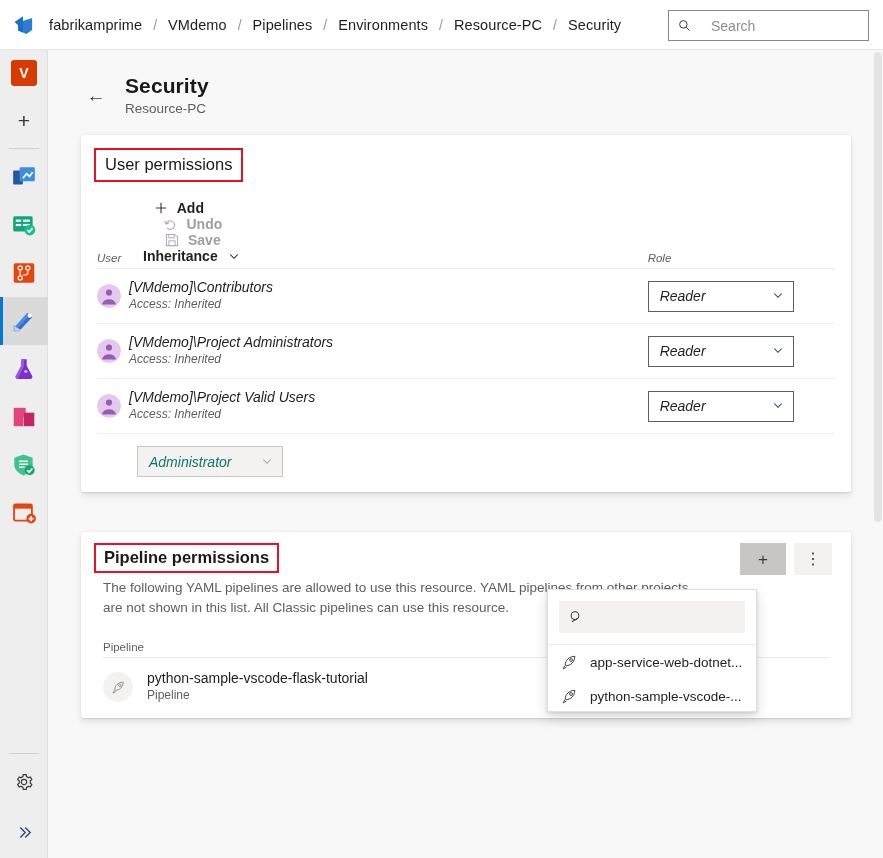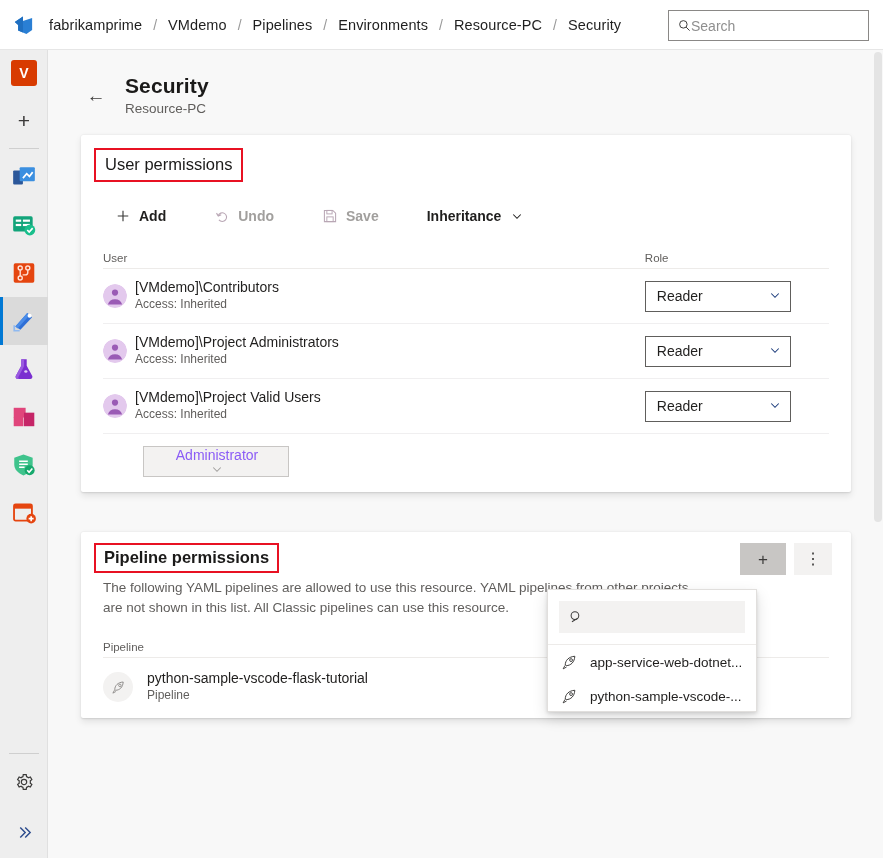--- a/index.html
+++ b/index.html
@@ -20,21 +20,21 @@
   .logo-wrap { width: 48px; height: 50px; display: flex; align-items: center; justify-content: center; }
   .breadcrumb { display: flex; align-items: center; height: 50px; }
   .crumb {
     font-size: 14.5px; color: #1f1f1f; padding: 0 1px; white-space: nowrap;
     text-decoration: none; letter-spacing: .1px;
   }
   .crumb-sep { font-size: 14px; color: #999; margin: 0 10px; }
   .search-box {
     position: absolute; left: 668px; top: 10px; width: 201px; height: 31px;
     border: 1px solid #8a8886; background: #ffffff;
-    display: flex; align-items: center; padding: 0 9px; gap: 0;
+    display: flex; align-items: center; padding: 0 9px; gap: 20px;
   }
   .search-box .ph { font-size: 14px; color: #8f8f8f; }
 
   
   .rail {
     position: absolute; left: 0; top: 50px; width: 48px; height: 808px;
     background: #eeeeee; border-right: 1px solid #e0e0e0;
   }
   .rail-item {
     position: relative; width: 48px; height: 48px;
@@ -68,21 +68,21 @@
     box-shadow: 0 .6px 1.8px rgba(0,0,0,.11), 0 3.2px 7.2px rgba(0,0,0,.09);
     border-radius: 2px;
   }
   #card-user { left: 32px; top: 85px; width: 770px; height: 357px; }
   #card-pipe { left: 32px; top: 482px; width: 770px; height: 186px; }
 
   .sect-title { font-size: 16.5px; color: #1b1a19; display: inline-block; }
   .hl-box { border: 2px solid #e81123; padding: 5px 9px 6px 9px; display: inline-block; }
 
   
-  .toolbar { display: flex; align-items: center; height: 32px; }
+  .toolbar { display: flex; align-items: center; height: 32px; flex-direction: column; }
   .tb-btn {
     display: flex; align-items: center; gap: 8px; height: 32px; padding: 0 10px;
     font-size: 14px; color: #201f1e; font-weight: 600; cursor: pointer; white-space: nowrap;
   }
   .tb-btn.disabled { color: #a19f9d; cursor: default; font-weight: 600; }
   .tb-icon { display: flex; align-items: center; justify-content: center; width: 16px; height: 16px; }
 
   
   .grid-head {
     display: flex; align-items: flex-end; height: 30px;
@@ -105,21 +105,21 @@
     font-size: 8.5px; font-weight: 600; letter-spacing: .3px; flex: none;
   }
   .id-name { font-size: 14px; color: #201f1e; line-height: 1.25; }
   .id-sub { font-size: 12px; color: #605e5c; line-height: 1.3; margin-top: 1px; }
 
   .dropdown {
     width: 146px; height: 31px; border: 1px solid #605e5c; background: #ffffff;
     display: flex; align-items: center; justify-content: space-between;
     padding: 0 9px 0 11px; font-size: 14px; color: #201f1e; cursor: pointer;
   }
-  .dropdown.disabled { border-color: #c8c6c4; color: #8b5cf6; background: #f3f2f1; cursor: default; flex-direction: column; }
+  .dropdown.disabled { border-color: #c8c6c4; color: #0f766e; background: #f3f2f1; cursor: default; }
   .chev { font-size: 10px; color: #1b3a7a; }
   .dropdown.disabled .chev { color: #a19f9d; }
 
   .desc { font-size: 13.5px; color: #605e5c; line-height: 1.45; }
 
   .sq-btn {
     width: 46px; height: 32px; display: flex; align-items: center; justify-content: center;
     cursor: pointer; background: #f3f2f1;
   }
   .sq-btn.pressed { background: #c8c6c4; }
@@ -344,21 +344,21 @@
         <div class="tb-btn" style="margin-left:28px;">
           <span>Inheritance</span>
           <span class="tb-icon">
             <svg width="12" height="12" viewBox="0 0 16 16" aria-hidden="true">
               <path d="M3 6 L8 11 L13 6" fill="none" stroke="#201f1e" stroke-width="1.4"></path>
             </svg>
           </span>
         </div>
       </div>
 
-      <div style="position:absolute;left:0;right:0;top:104px;padding:0 22px;">
+      <div style="position:absolute;left:0;right:0;top:104px;padding:0 16px;font-style:italic;">
         <div class="grid-head">
           <div class="col-user gh-label">User</div>
           <div class="col-role gh-label">Role</div>
         </div>
 
         <div class="row">
           <div class="identity">
             <svg class="avatar-img" viewBox="0 0 24 24" aria-hidden="true">
               <circle cx="12" cy="12" r="12" fill="#e3c9ed"></circle>
               <circle cx="12" cy="8.6" r="3.1" fill="#9a5bb5"></circle>

